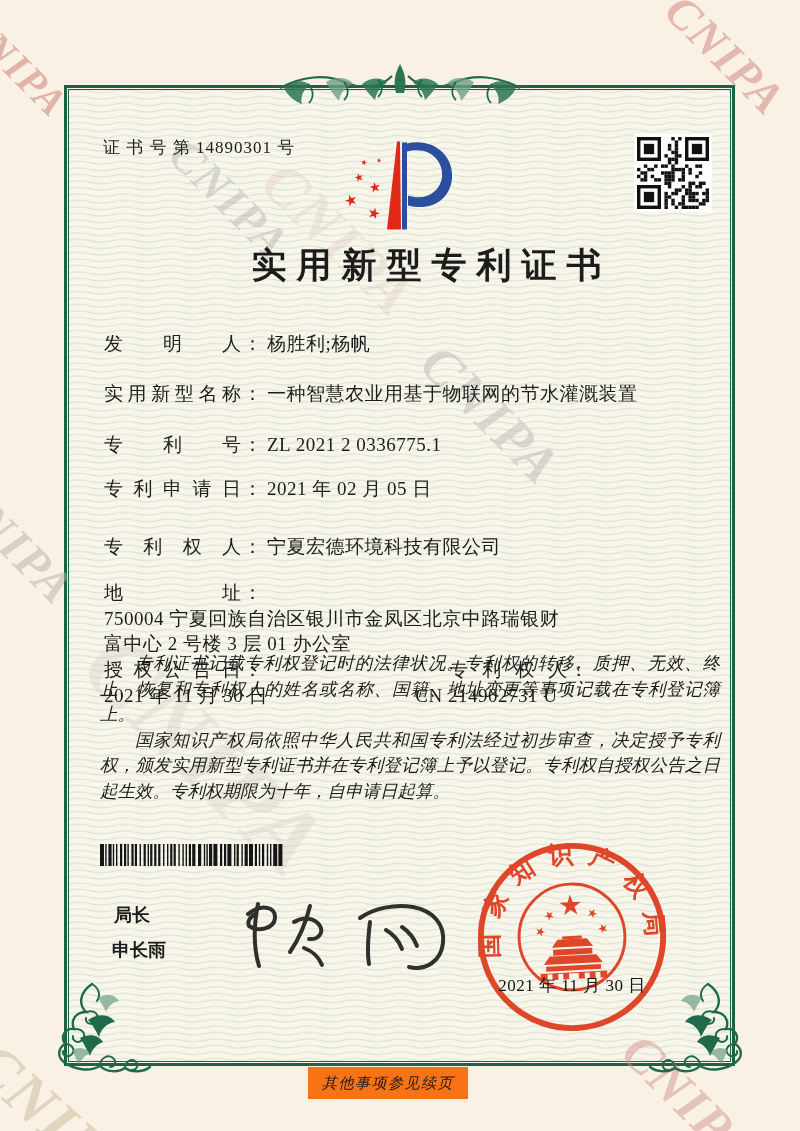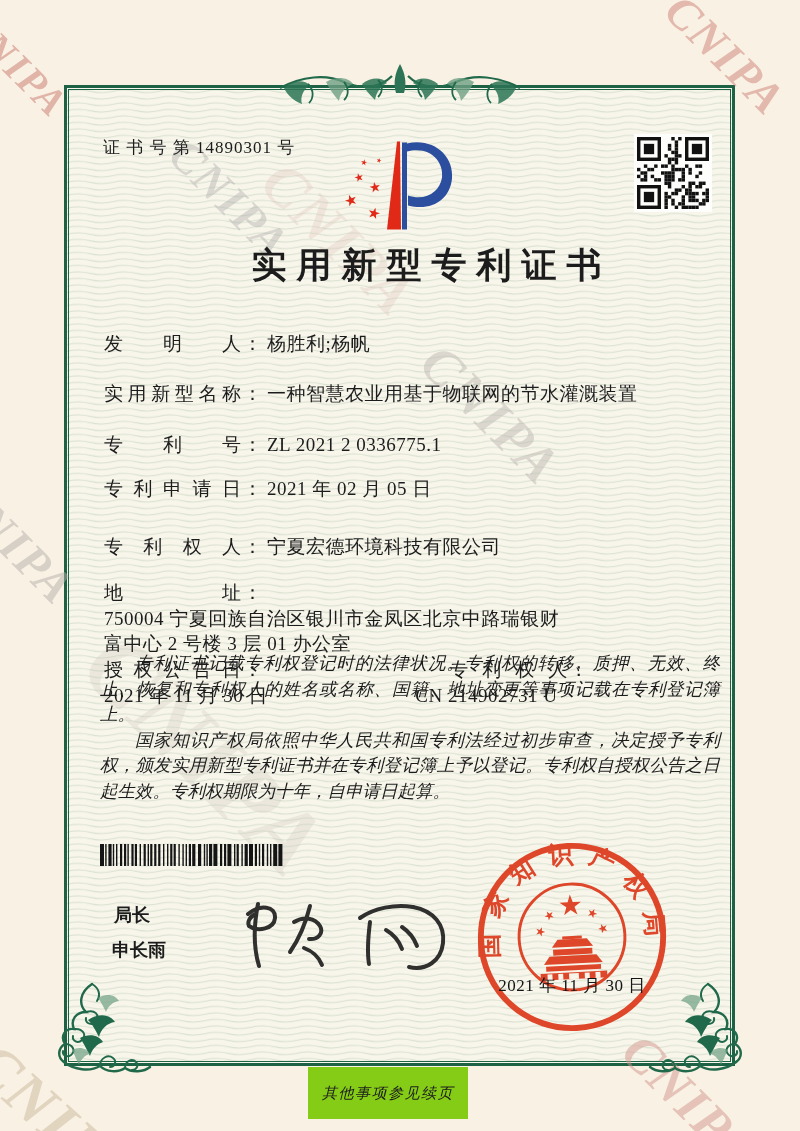--- a/index.html
+++ b/index.html
@@ -38,21 +38,21 @@
              font-family:"Liberation Sans","DejaVu Sans",sans-serif;}
   .sig-name{position:absolute;left:112px;top:938px;font-size:18px;font-weight:600;z-index:4;
             font-family:Liberation Sans, sans-serif;}
   .sig-hand{position:absolute;left:236px;top:884px;width:218px;height:98px;z-index:4;}
   .seal{position:absolute;left:474px;top:839px;width:196px;height:196px;z-index:5;opacity:0.93;
         transform:rotate(-3deg);}
   .seal-date{position:absolute;left:496px;top:974px;width:152px;text-align:center;font-size:17px;
              letter-spacing:0.5px;color:#151515;z-index:6;}
   .page-info{position:absolute;left:64px;top:1031px;width:650px;text-align:center;font-size:15px;
              letter-spacing:2px;z-index:4;}
-  .cont-box{position:absolute;left:308px;top:1067px;width:160px;height:52px;background:#84cc16;
+  .cont-box{position:absolute;left:308px;top:1067px;width:160px;height:32px;background:#f97316;
             display:flex;align-items:center;justify-content:center;font-size:15px;font-style:italic;
             letter-spacing:1.5px;z-index:4;}
 </style>
 </head>
 <body>
 
 <div class="page">
 
   <span class="wm" style="left:-14px;top:2px;font-size:40px;color:rgba(205,130,118,.55);">CNIPA</span>
   <span class="wm" style="left:692px;top:-16px;font-size:46px;color:rgba(205,130,118,.5);">CNIPA</span>

